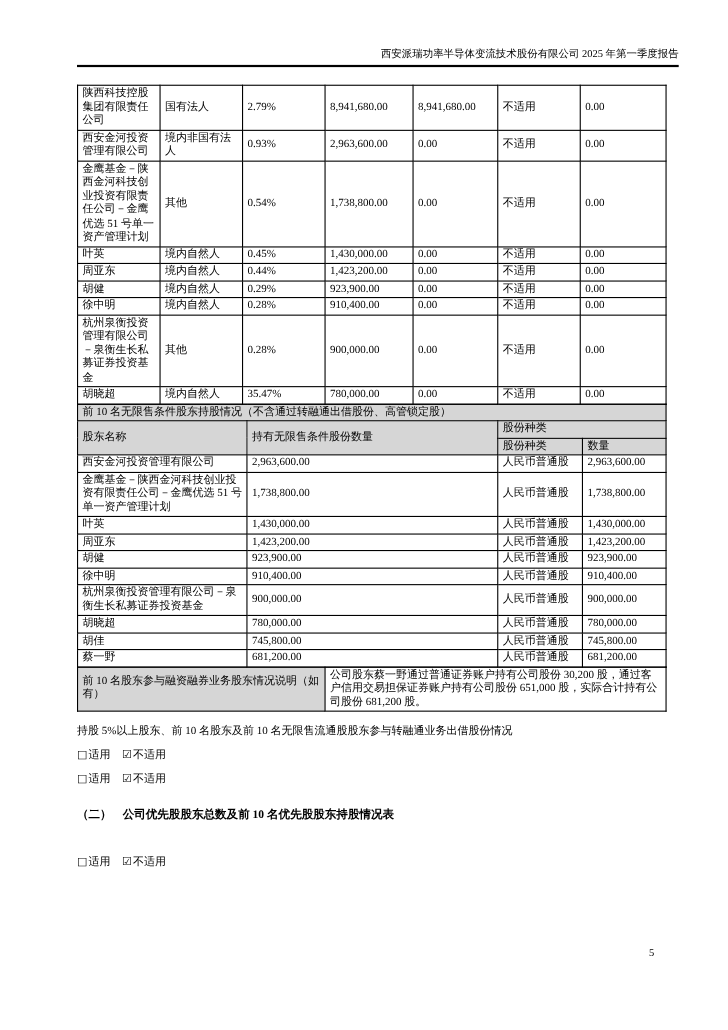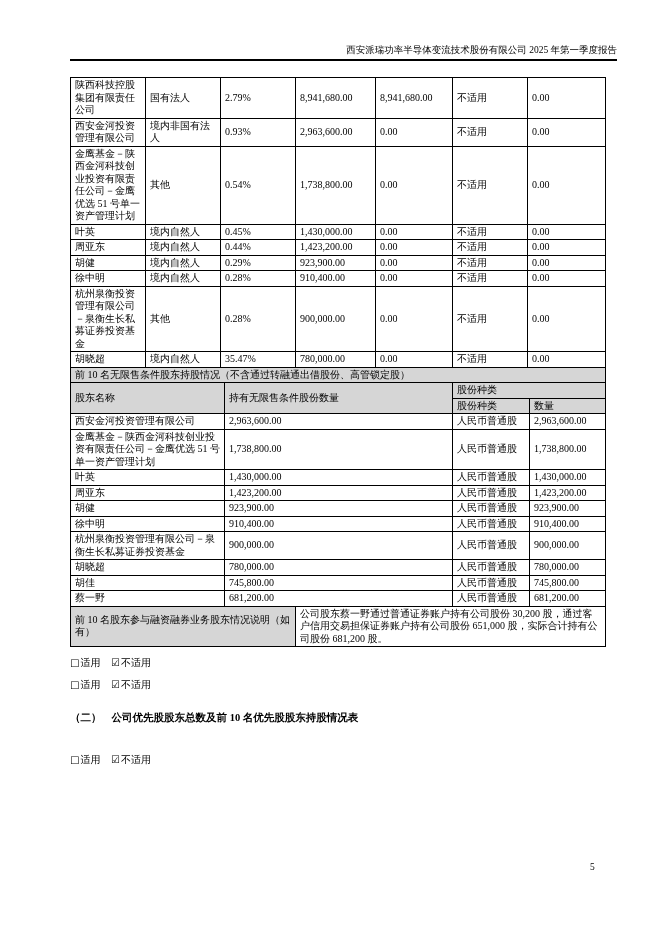--- a/index.html
+++ b/index.html
@@ -221,20 +221,21 @@
       <tbody>
         <tr>
           <td class="gray">前 10 名股东参与融资融券业务股东情况说明（如有）</td>
           <td>
             <div>公司股东蔡一野通过普通证券账户持有公司股份 30,200 股，通过客户信用交易担保证券账户持有公司股份 651,000 股，实际合计持有公司股份 681,200 股。</div>
           </td>
         </tr>
       </tbody>
     </table>
 
+    <div class="post-line">持股 5%以上股东、前 10 名股东及前 10 名无限售流通股股东参与转融通业务出借股份情况</div>
     <div class="cb-line">
       <span class="pair"><span class="cbx">□</span><span>适用</span></span>
       <span class="pair"><span class="cbx">☑</span><span>不适用</span></span>
     </div>
 
     <div class="cb-line">
       <span class="pair"><span class="cbx">□</span><span>适用</span></span>
       <span class="pair"><span class="cbx">☑</span><span>不适用</span></span>
     </div>
 

